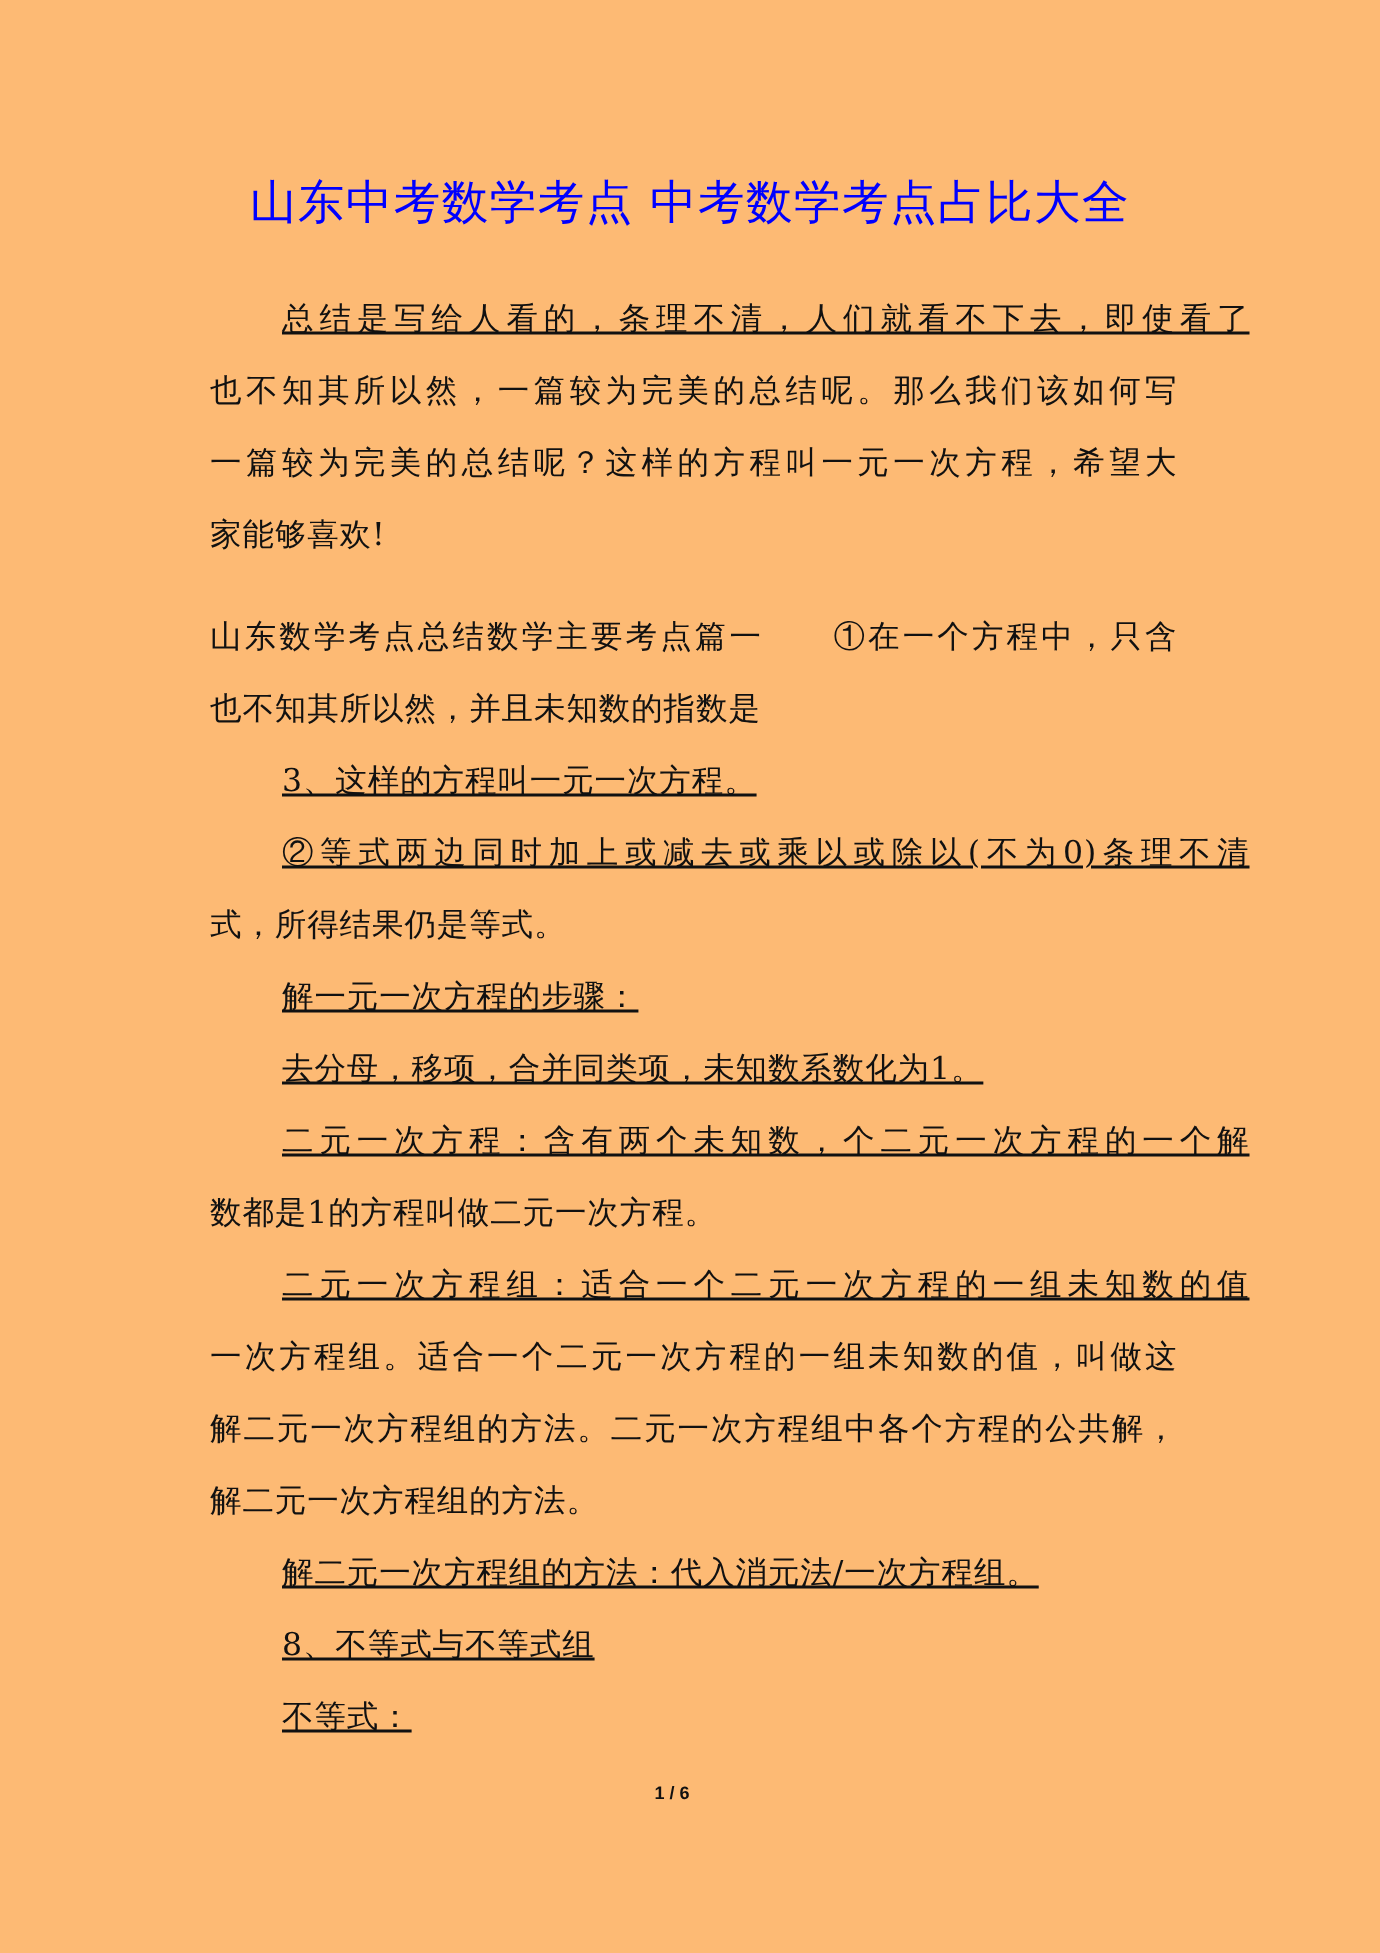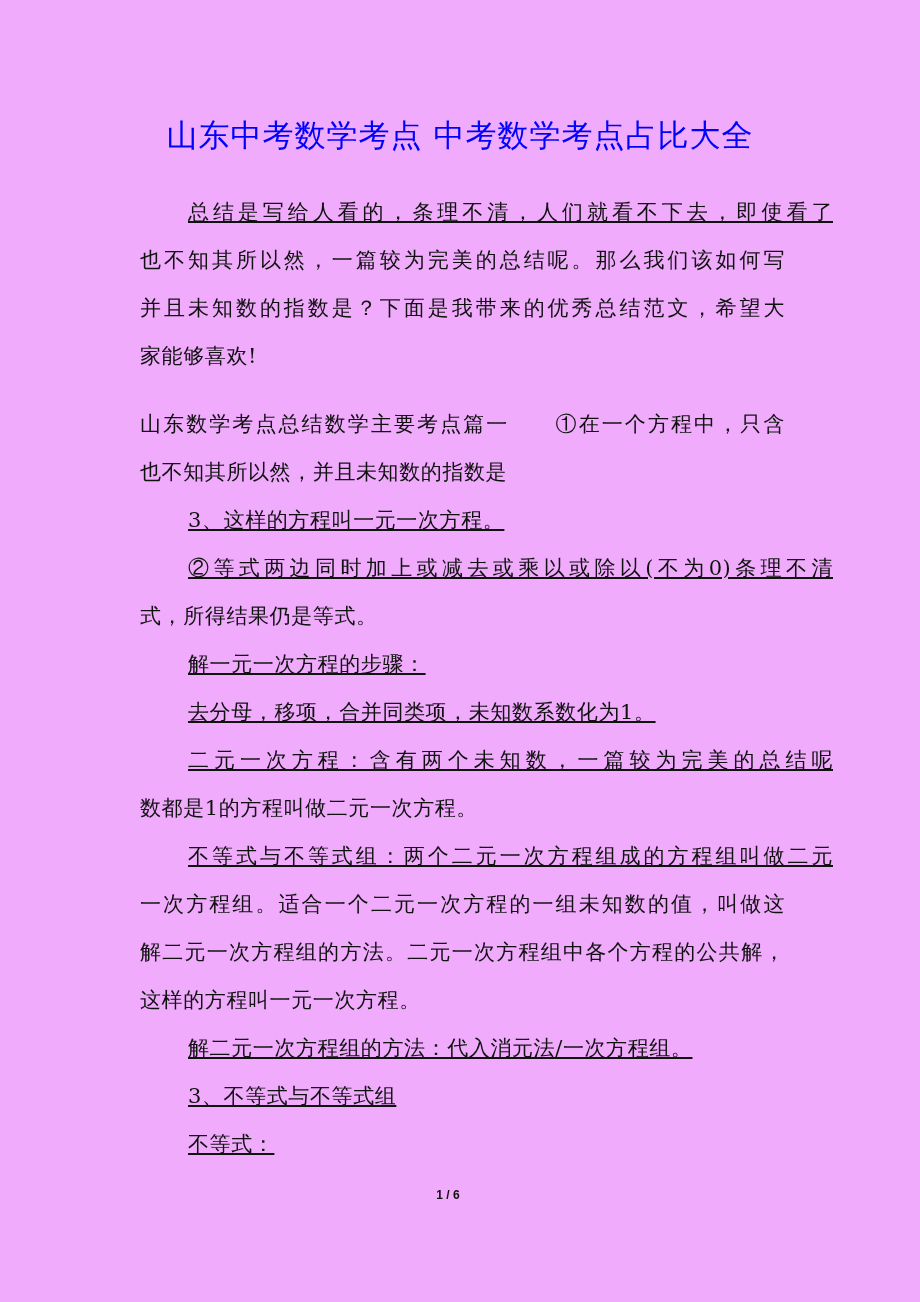--- a/index.html
+++ b/index.html
@@ -11,21 +11,21 @@
       width: 920px;
       height: 1302px;
       position: relative;
       overflow: hidden;
     }
     .page {
       position: absolute;
       left: 0; top: 0;
       width: 920px;
       height: 1302px;
-      background: #f0abfc;
+      background: #fdba74;
     }
     .title {
       position: absolute;
       left: 0;
       top: 112px;
       width: 920px;
       text-align: center;
       font-family: "DejaVu Sans", "Liberation Sans", sans-serif;
       font-size: 31px;
       line-height: 46px;
@@ -69,44 +69,44 @@
   </style>
 </head>
 <body>
 
 <div class="page">
   <div class="title">山东中考数学考点 中考数学考点占比大全</div>
 
   <div class="body-text">
     <div class="line justify indent" style="top:0px">总结是写给人看的，条理不清，人们就看不下去，即使看了</div>
     <div class="line justify" style="top:48px">也不知其所以然，一篇较为完美的总结呢。那么我们该如何写</div>
-    <div class="line justify" style="top:96px">并且未知数的指数是？下面是我带来的优秀总结范文，希望大</div>
+    <div class="line justify" style="top:96px">一篇较为完美的总结呢？这样的方程叫一元一次方程，希望大</div>
     <div class="line" style="top:144px">家能够喜欢!</div>
 
     <div class="line justify" style="top:212px">山东数学考点总结数学主要考点篇一　　①在一个方程中，只含</div>
     <div class="line" style="top:260px">也不知其所以然，并且未知数的指数是</div>
 
     <div class="line indent" style="top:308px">3、这样的方程叫一元一次方程。</div>
 
     <div class="line justify indent" style="top:356px">②等式两边同时加上或减去或乘以或除以(不为0)条理不清</div>
     <div class="line" style="top:404px">式，所得结果仍是等式。</div>
 
     <div class="line indent" style="top:452px">解一元一次方程的步骤：</div>
 
     <div class="line indent" style="top:500px">去分母，移项，合并同类项，未知数系数化为1。</div>
 
-    <div class="line justify indent" style="top:548px">二元一次方程：含有两个未知数，一篇较为完美的总结呢</div>
+    <div class="line justify indent" style="top:548px">二元一次方程：含有两个未知数，个二元一次方程的一个解</div>
     <div class="line" style="top:596px">数都是1的方程叫做二元一次方程。</div>
 
-    <div class="line justify indent" style="top:644px">不等式与不等式组：两个二元一次方程组成的方程组叫做二元</div>
+    <div class="line justify indent" style="top:644px">二元一次方程组：适合一个二元一次方程的一组未知数的值</div>
     <div class="line justify" style="top:692px">一次方程组。适合一个二元一次方程的一组未知数的值，叫做这</div>
     <div class="line justify" style="top:740px">解二元一次方程组的方法。二元一次方程组中各个方程的公共解，</div>
-    <div class="line" style="top:788px">这样的方程叫一元一次方程。</div>
+    <div class="line" style="top:788px">解二元一次方程组的方法。</div>
 
     <div class="line indent" style="top:836px">解二元一次方程组的方法：代入消元法/一次方程组。</div>
 
-    <div class="line indent" style="top:884px">3、不等式与不等式组</div>
+    <div class="line indent" style="top:884px">8、不等式与不等式组</div>
 
     <div class="line indent" style="top:932px">不等式：</div>
   </div>
 
   <div class="footer">1 / 6</div>
 </div>
 
 </body></html>

